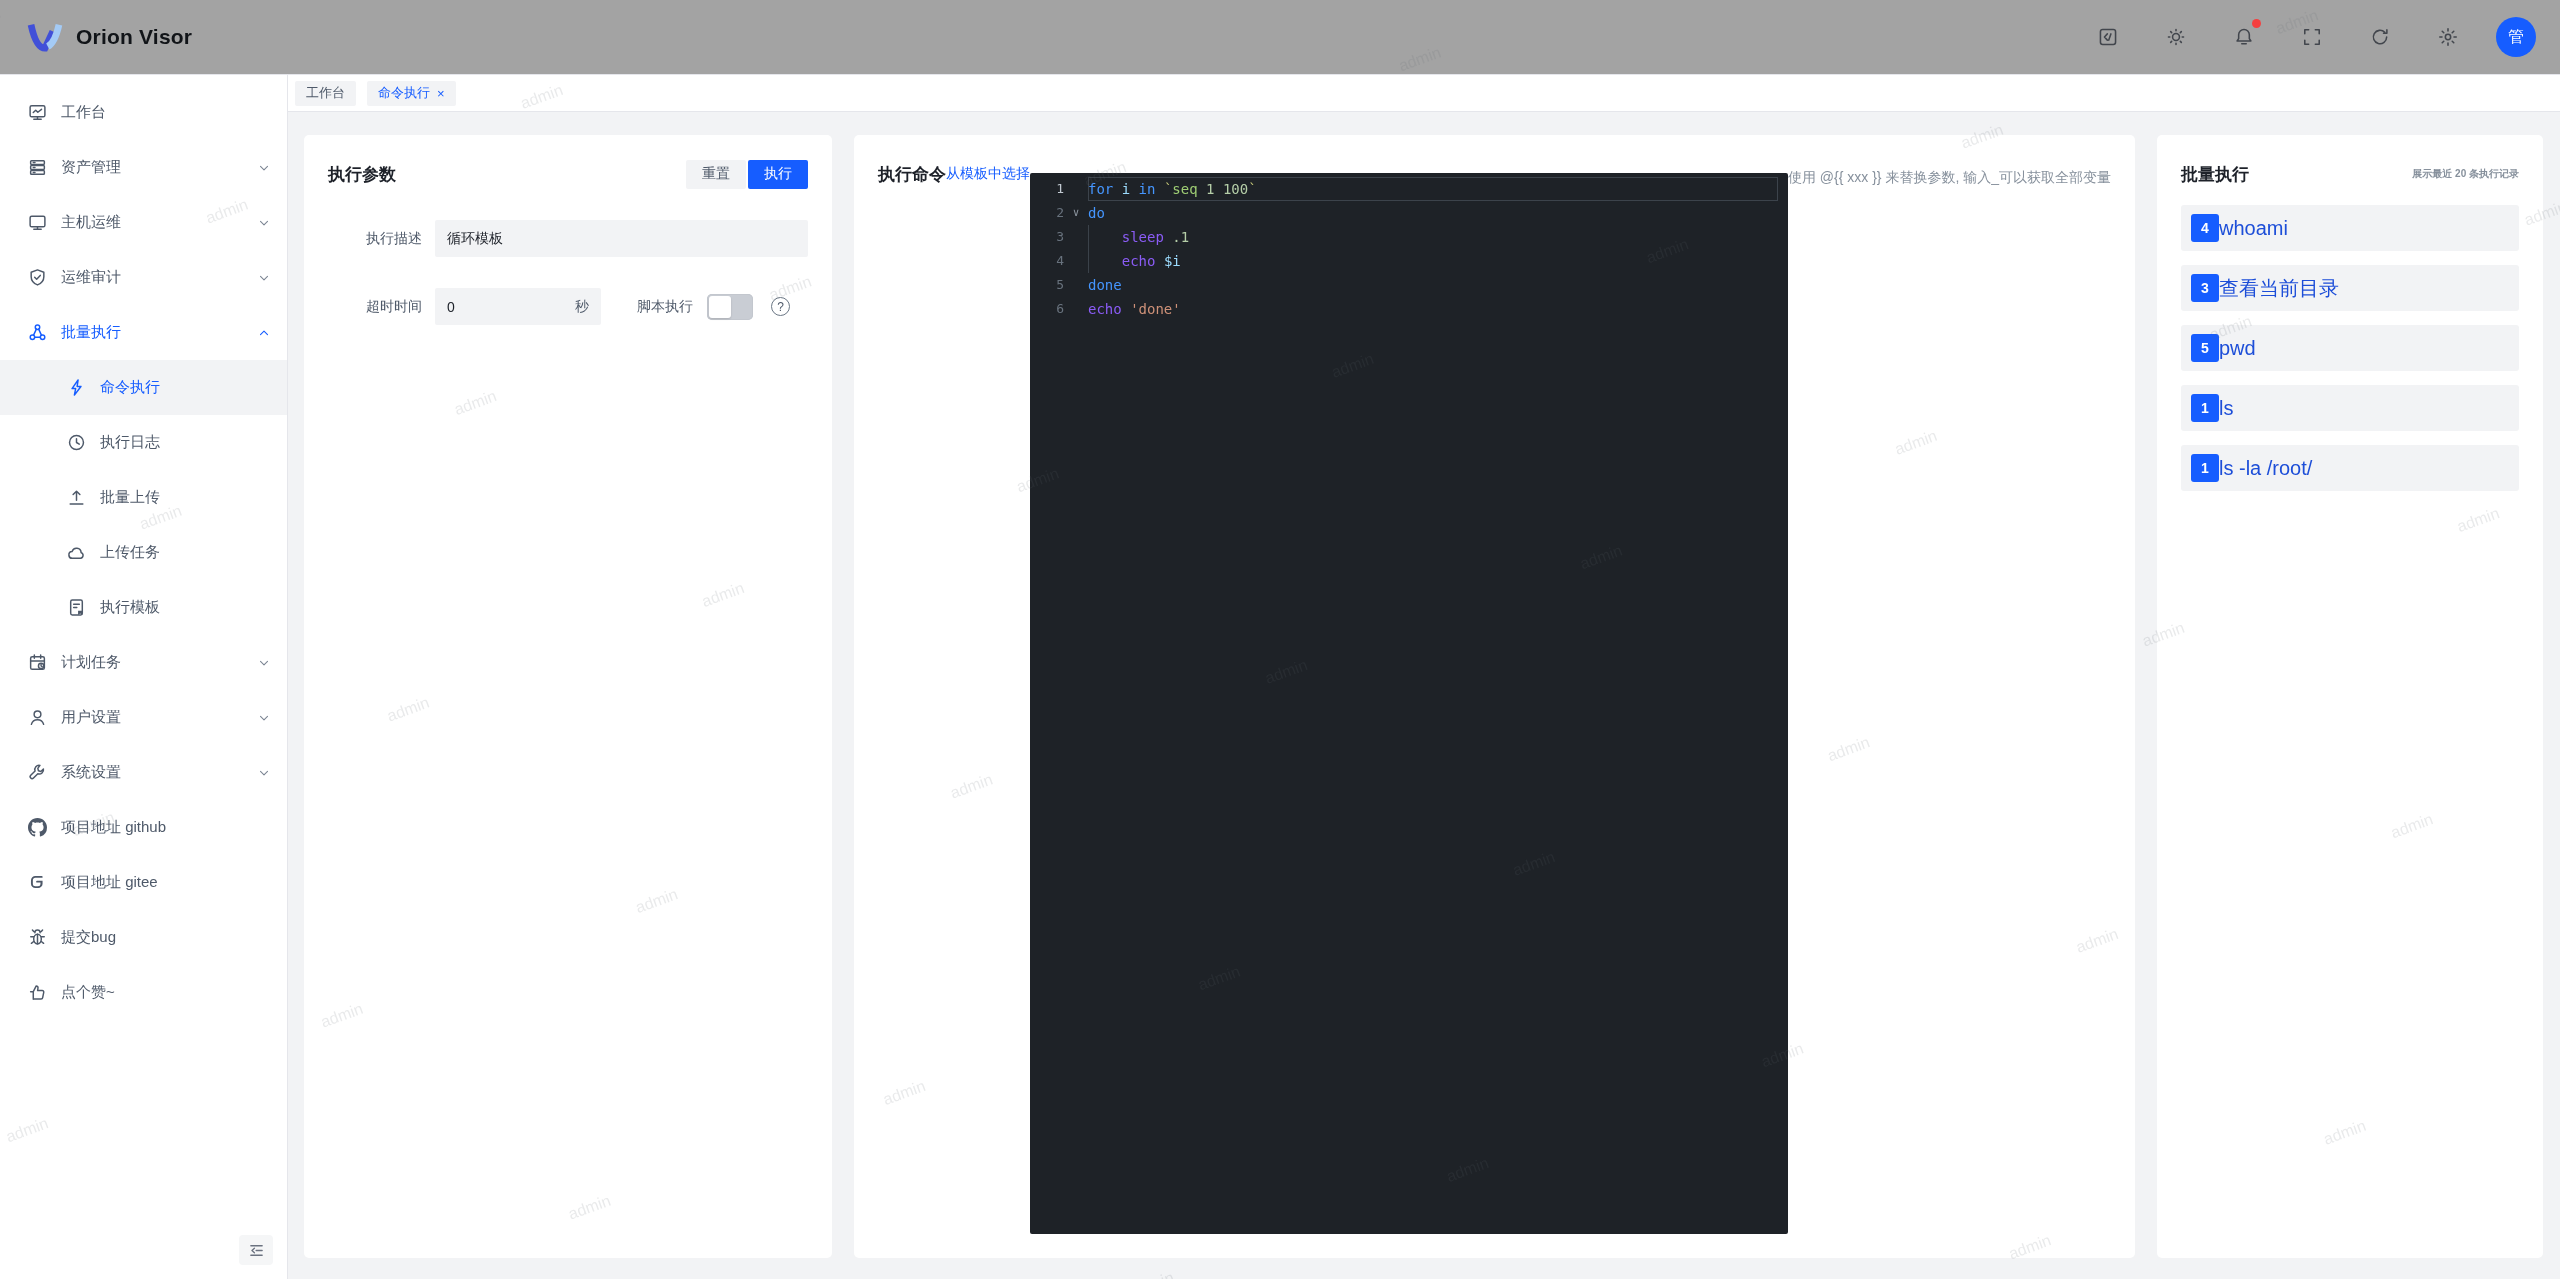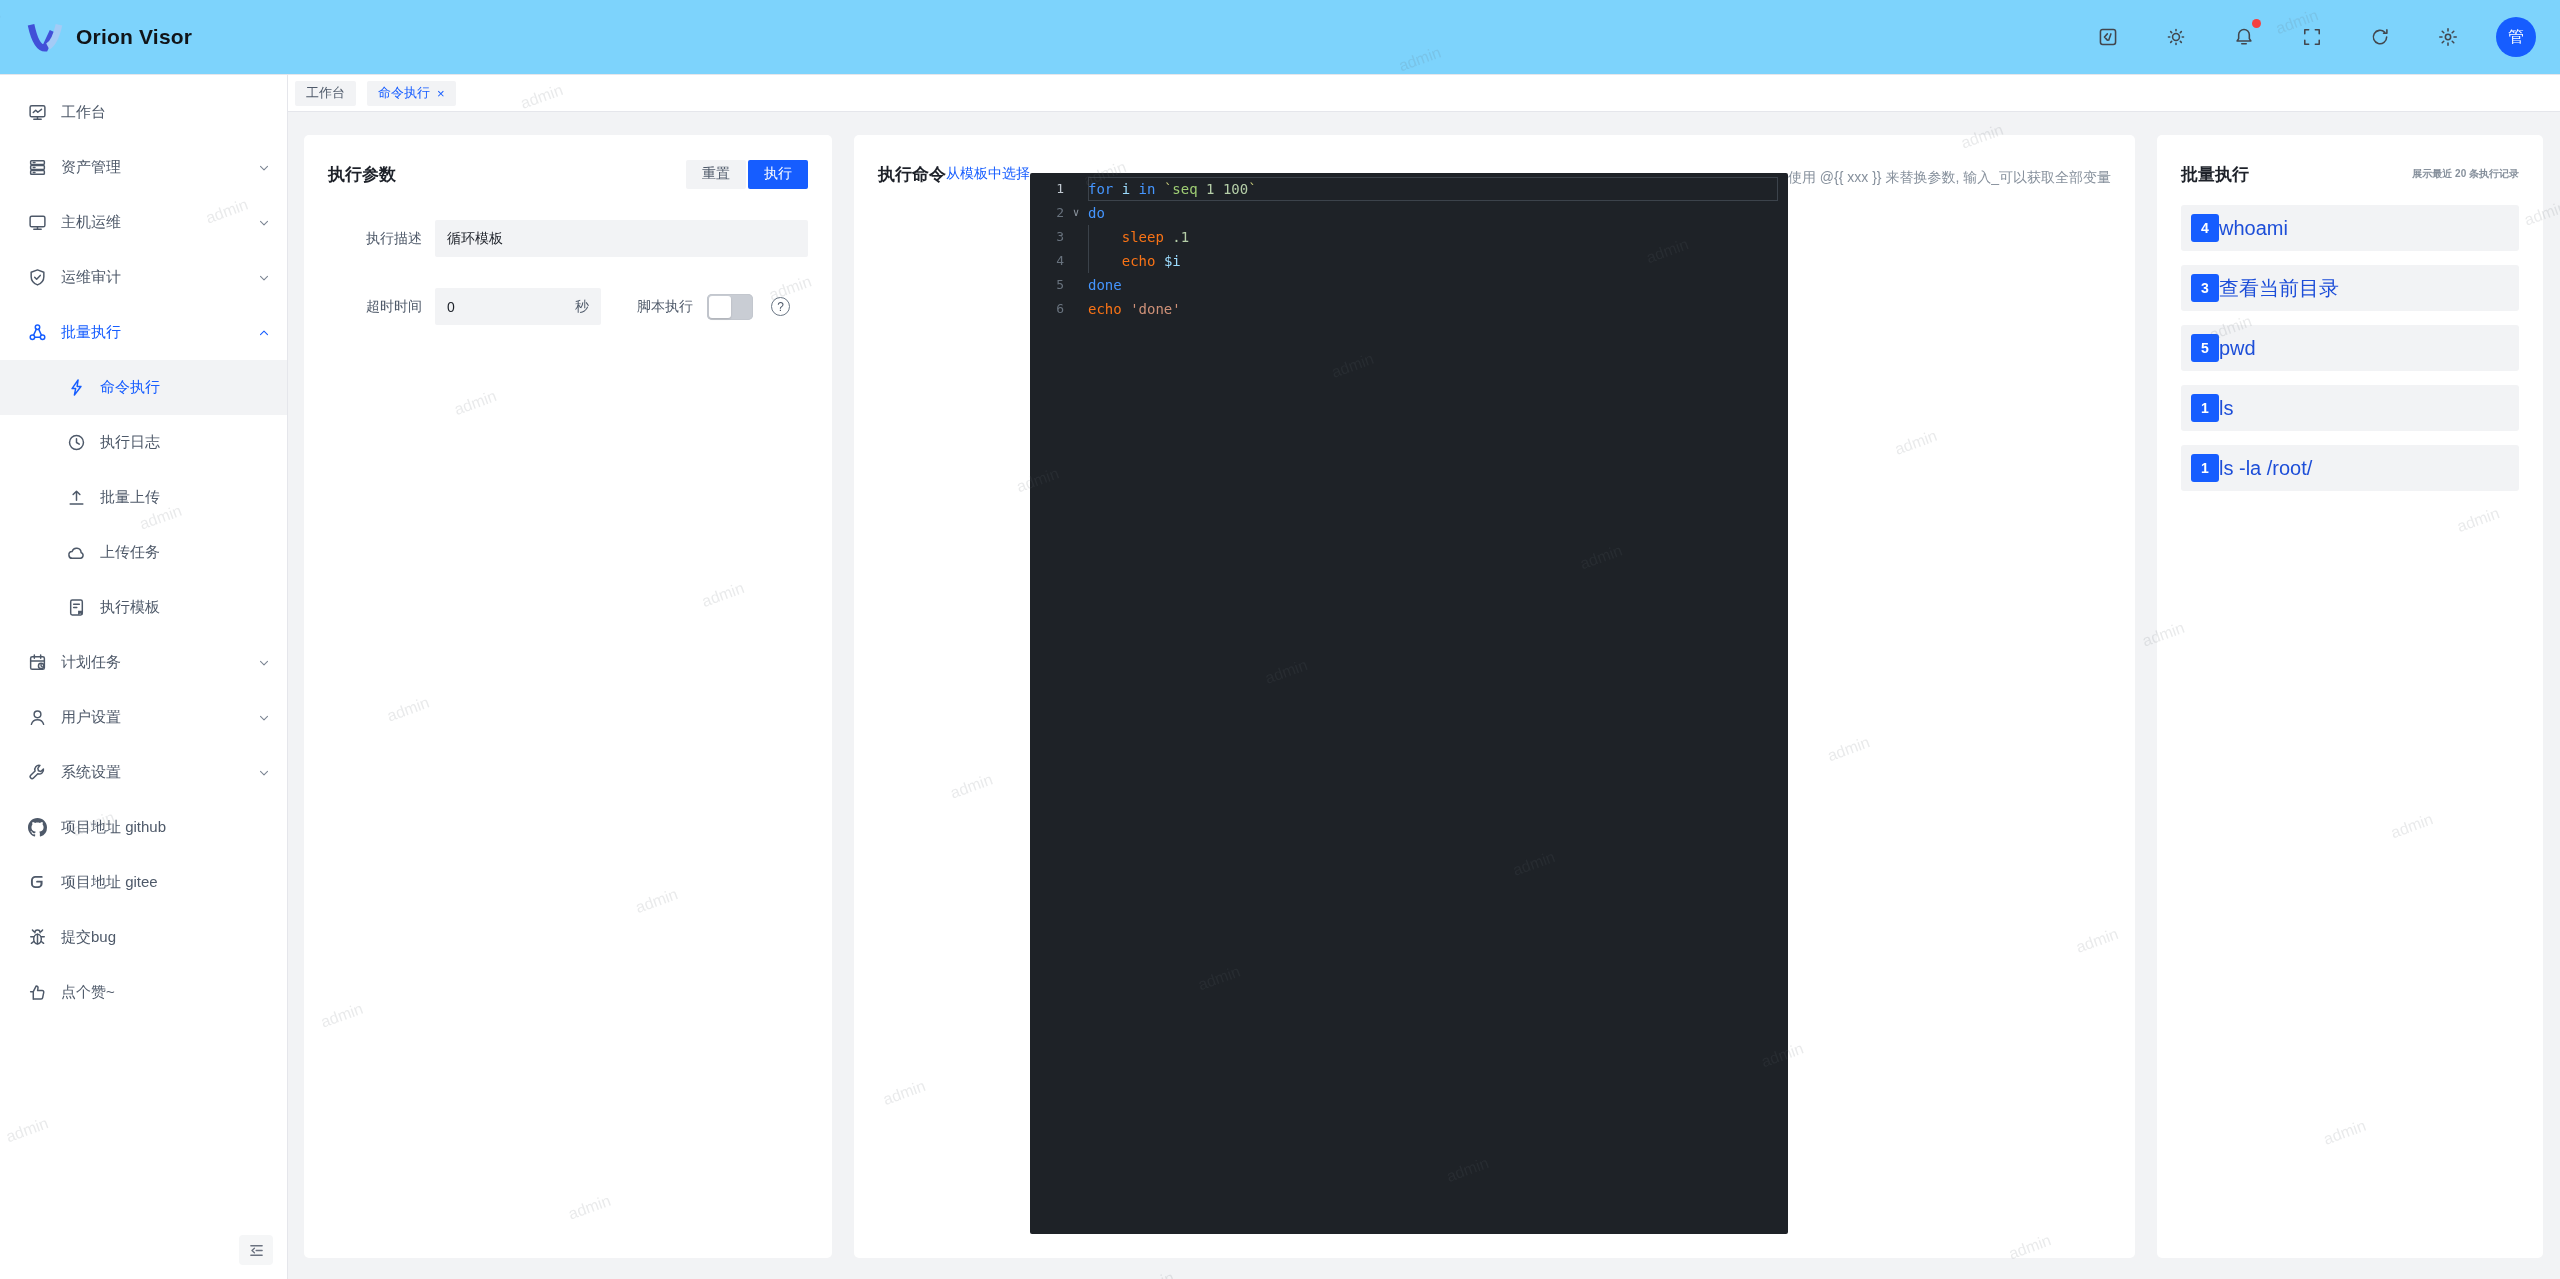--- a/index.html
+++ b/index.html
@@ -1,21 +1,21 @@
 <!DOCTYPE html>
 <html><head>
 <meta charset="utf-8">
 <style>
   * { margin:0; padding:0; box-sizing:border-box; }
   html,body { width:2560px; height:1279px; overflow:hidden; }
   body { font-family:"Liberation Sans","DejaVu Sans",sans-serif; color:#1d2129; background:#fff; }
   .page { position:relative; width:2560px; height:1279px; display:flex; flex-direction:column; }
 
   
-  header { height:75px; flex:0 0 75px; background:#7dd3fc; border-bottom:1px solid #e5e6eb;
+  header { height:75px; flex:0 0 75px; background:#a3a3a3; border-bottom:1px solid #e5e6eb;
            display:flex; align-items:center; justify-content:space-between; padding:0 24px 0 26px; }
   .logo { display:flex; align-items:center; gap:12px; }
   .logo-title { font-size:21px; font-weight:600; color:#111418; letter-spacing:.2px; }
   .header-actions { display:flex; align-items:center; gap:28px; }
   .hbtn { width:40px; height:40px; border-radius:50%; display:flex; align-items:center; justify-content:center;
           color:#42464d; position:relative; cursor:pointer; }
   .hbtn svg { width:20px; height:20px; }
   .hbtn .dot { position:absolute; top:2px; right:3px; width:9px; height:9px; border-radius:50%; background:#f53f3f; }
   .avatar { width:40px; height:40px; border-radius:50%; background:#165dff; color:#fff; font-size:16px;
             display:flex; align-items:center; justify-content:center; cursor:pointer; }
@@ -83,21 +83,21 @@
   .foldcol { width:24px; flex:0 0 24px; text-align:center; color:#8b949e; font-size:11px; }
   .codecol { flex:1; position:relative; margin-right:10px; color:#d4d4d4; }
   .code-line.active .ln { color:#c2cad2; }
   .code-line.active .codecol { box-shadow:inset 0 0 0 1px #3c434b; }
   .code-line.guide .codecol::before { content:""; position:absolute; left:0; top:0; bottom:0; border-left:1px solid #3b424a; }
   .tk-kw  { color:#4596ff; }
   .tk-var { color:#9cdcfe; }
   .tk-bt  { color:#c9cc7a; }
   .tk-btc { color:#9fce74; }
   .tk-num { color:#b5cea8; }
-  .tk-cmd { color:#f97316; }
+  .tk-cmd { color:#8b5cf6; }
   .tk-str { color:#ce9178; }
   .tk-pl  { color:#d4d4d4; }
   .editor-hint { margin-top:10px; font-size:14px; color:#86909c; }
 
   
   .history { width:386px; flex:0 0 386px; }
   .history-sub { font-size:10px; color:#86909c;font-weight:bold; }
   .history-list { margin-top:16px; display:flex; flex-direction:column; gap:14px; }
   .history-row { height:46px; background:#f2f3f5; border-radius:3px; display:flex; align-items:center;
                  padding:0 14px 0 10px; cursor:pointer; }

